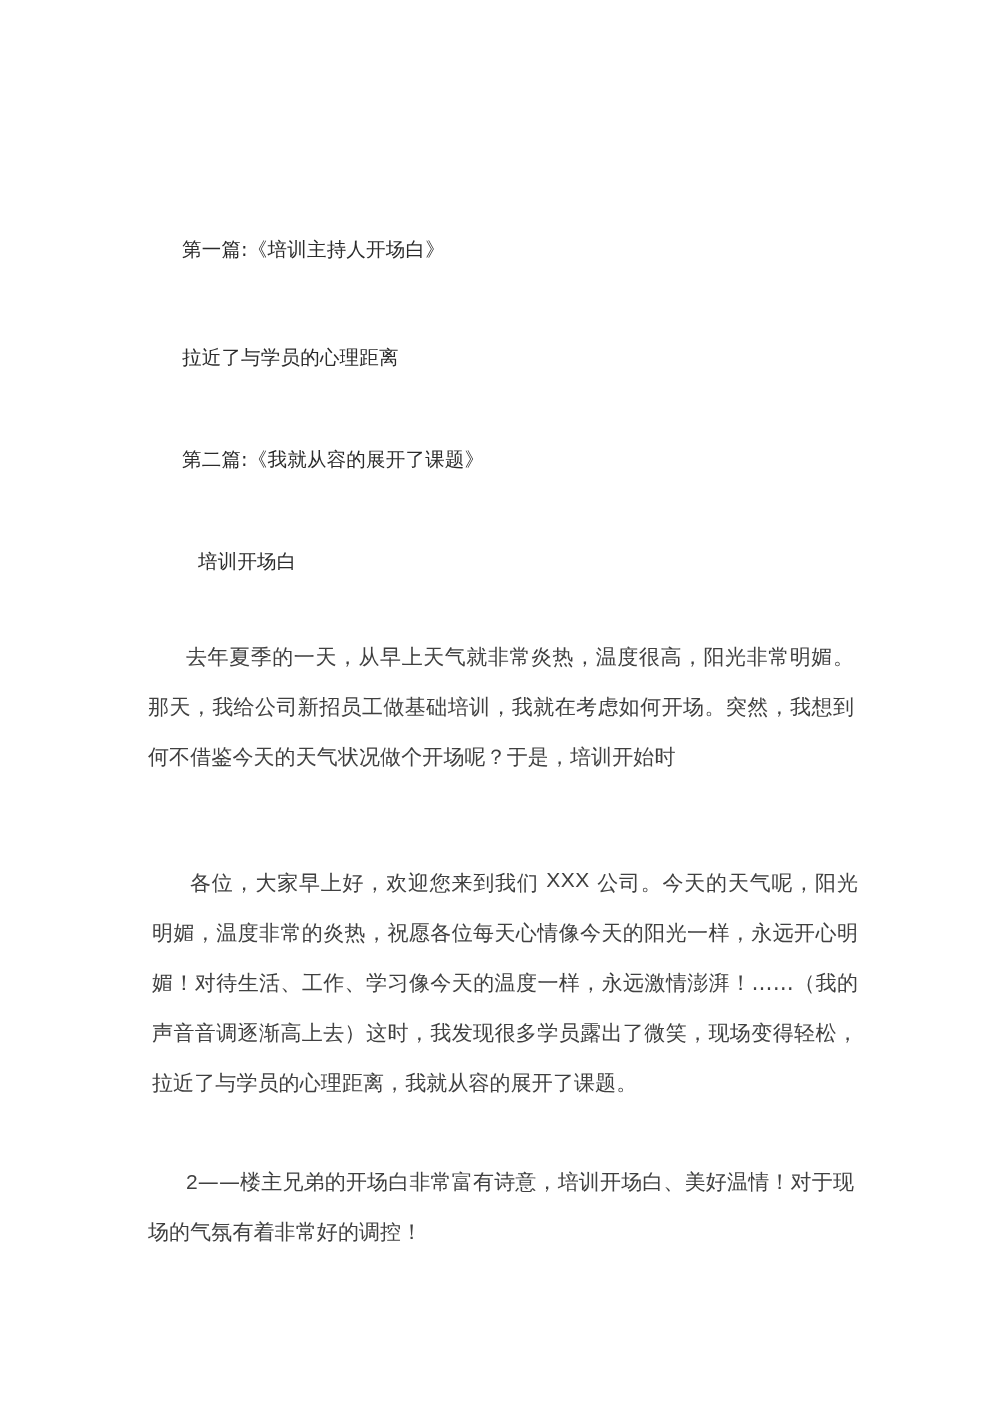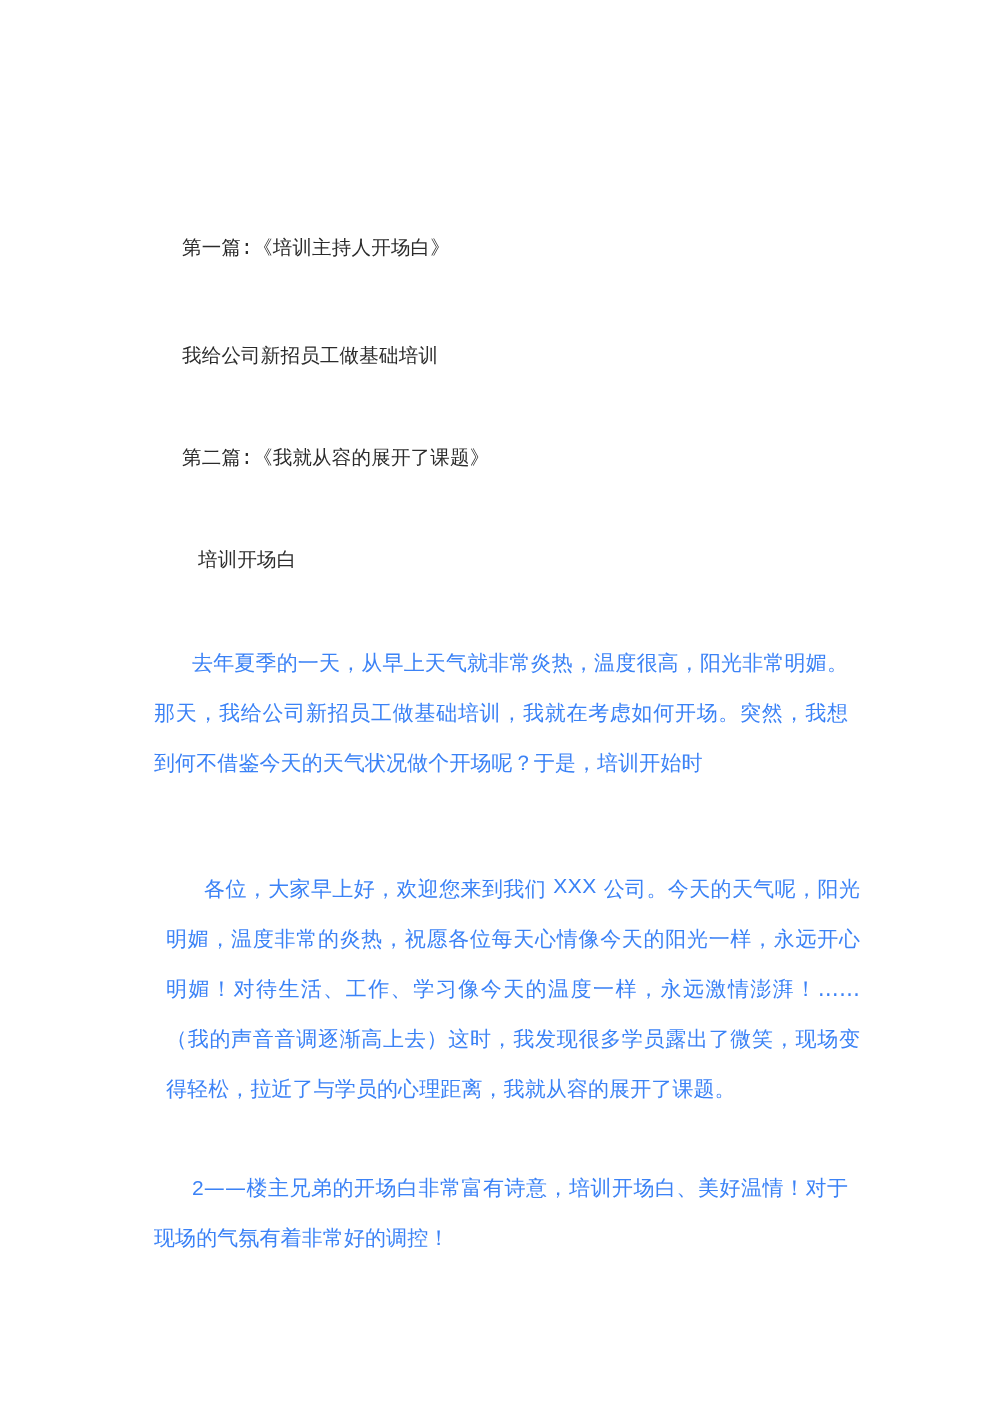--- a/index.html
+++ b/index.html
@@ -27,66 +27,65 @@
     left: 148px;
     top: 0;
     width: 706px;
   }
   .heading-line {
     font-size: 19.5px;
     line-height: 1.6;
     color: #2b2b2b;
     letter-spacing: 0.2px;
     white-space: nowrap;
-    font-family: Liberation Mono, monospace;
   }
   .h-indent {
     text-indent: 34px;
   }
   .body-para {
     font-size: 21px;
     line-height: 50px;
-    color: #3b82f6;
+    color: #404040;
     text-align: justify;
     text-justify: inter-ideograph;
     letter-spacing: 0.1px;
     text-indent: 38px;
-    margin: 6px;
+    margin: 0;
   }
   .latin {
     font-family: "Liberation Sans", sans-serif;
     font-size: 21px;
     vertical-align: 3px;
     letter-spacing: 0.5px;
   }
   .num-lead {
     font-family: "Liberation Sans", sans-serif;
     font-size: 21px;
   }
   
   .blk-1 { position: absolute; left: 0; top: 234px; }
   .blk-2 { position: absolute; left: 0; top: 342px; }
   .blk-3 { position: absolute; left: 0; top: 444px; }
   .blk-4 { position: absolute; left: 16px; top: 546px; }
   .blk-5 { position: absolute; left: 0; top: 632px; width: 706px; }
-  .blk-6 { position: absolute; left: 12px; top: 855px; width: 706px; }
+  .blk-6 { position: absolute; left: 4px; top: 855px; width: 706px; }
   .blk-7 { position: absolute; left: 0; top: 1157px; width: 706px; }
 </style>
 </head>
 <body>
 
 <div class="page">
   <div class="content">
 
     <div class="blk-1">
       <div class="heading-line h-indent">第一篇:《培训主持人开场白》</div>
     </div>
 
     <div class="blk-2">
-      <div class="heading-line h-indent">我给公司新招员工做基础培训</div>
+      <div class="heading-line h-indent">拉近了与学员的心理距离</div>
     </div>
 
     <div class="blk-3">
       <div class="heading-line h-indent">第二篇:《我就从容的展开了课题》</div>
     </div>
 
     <div class="blk-4">
       <div class="heading-line h-indent">培训开场白</div>
     </div>
 

